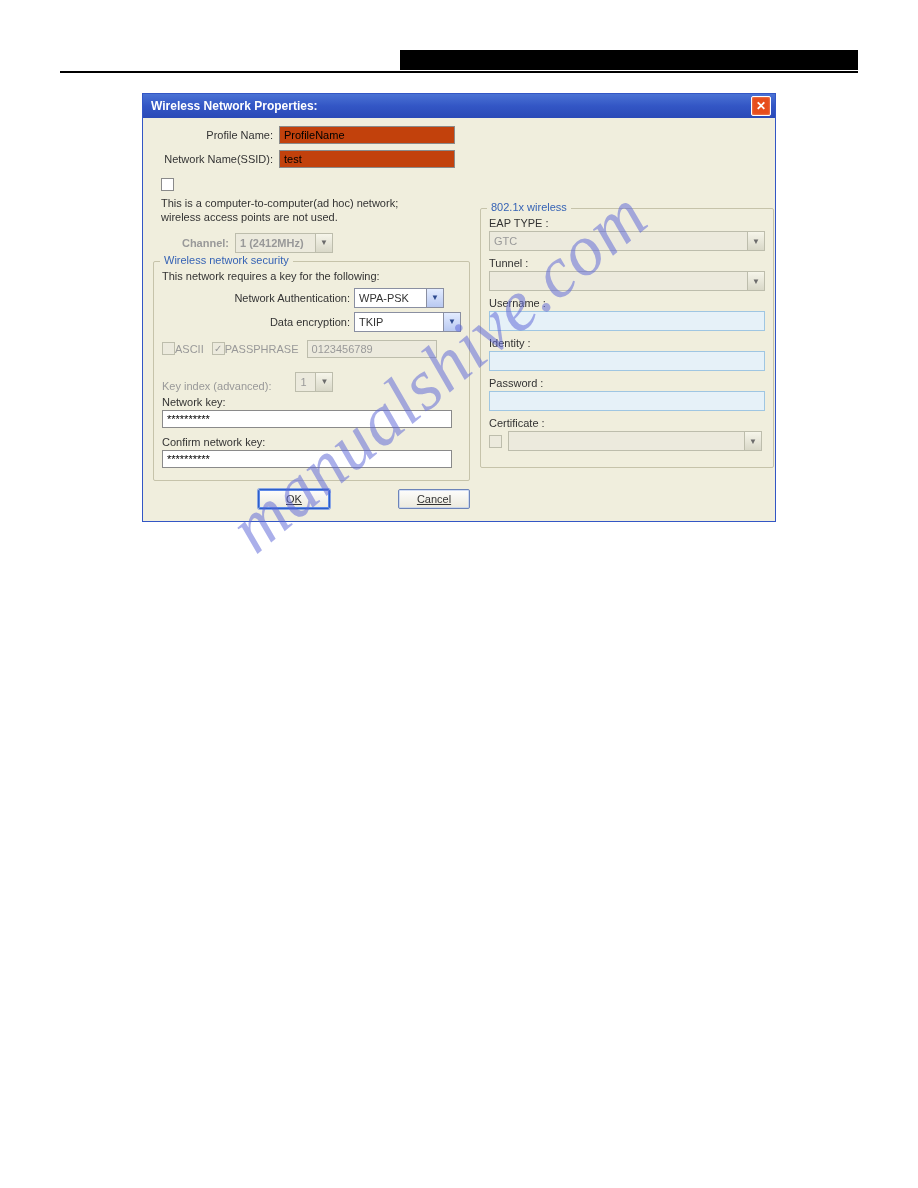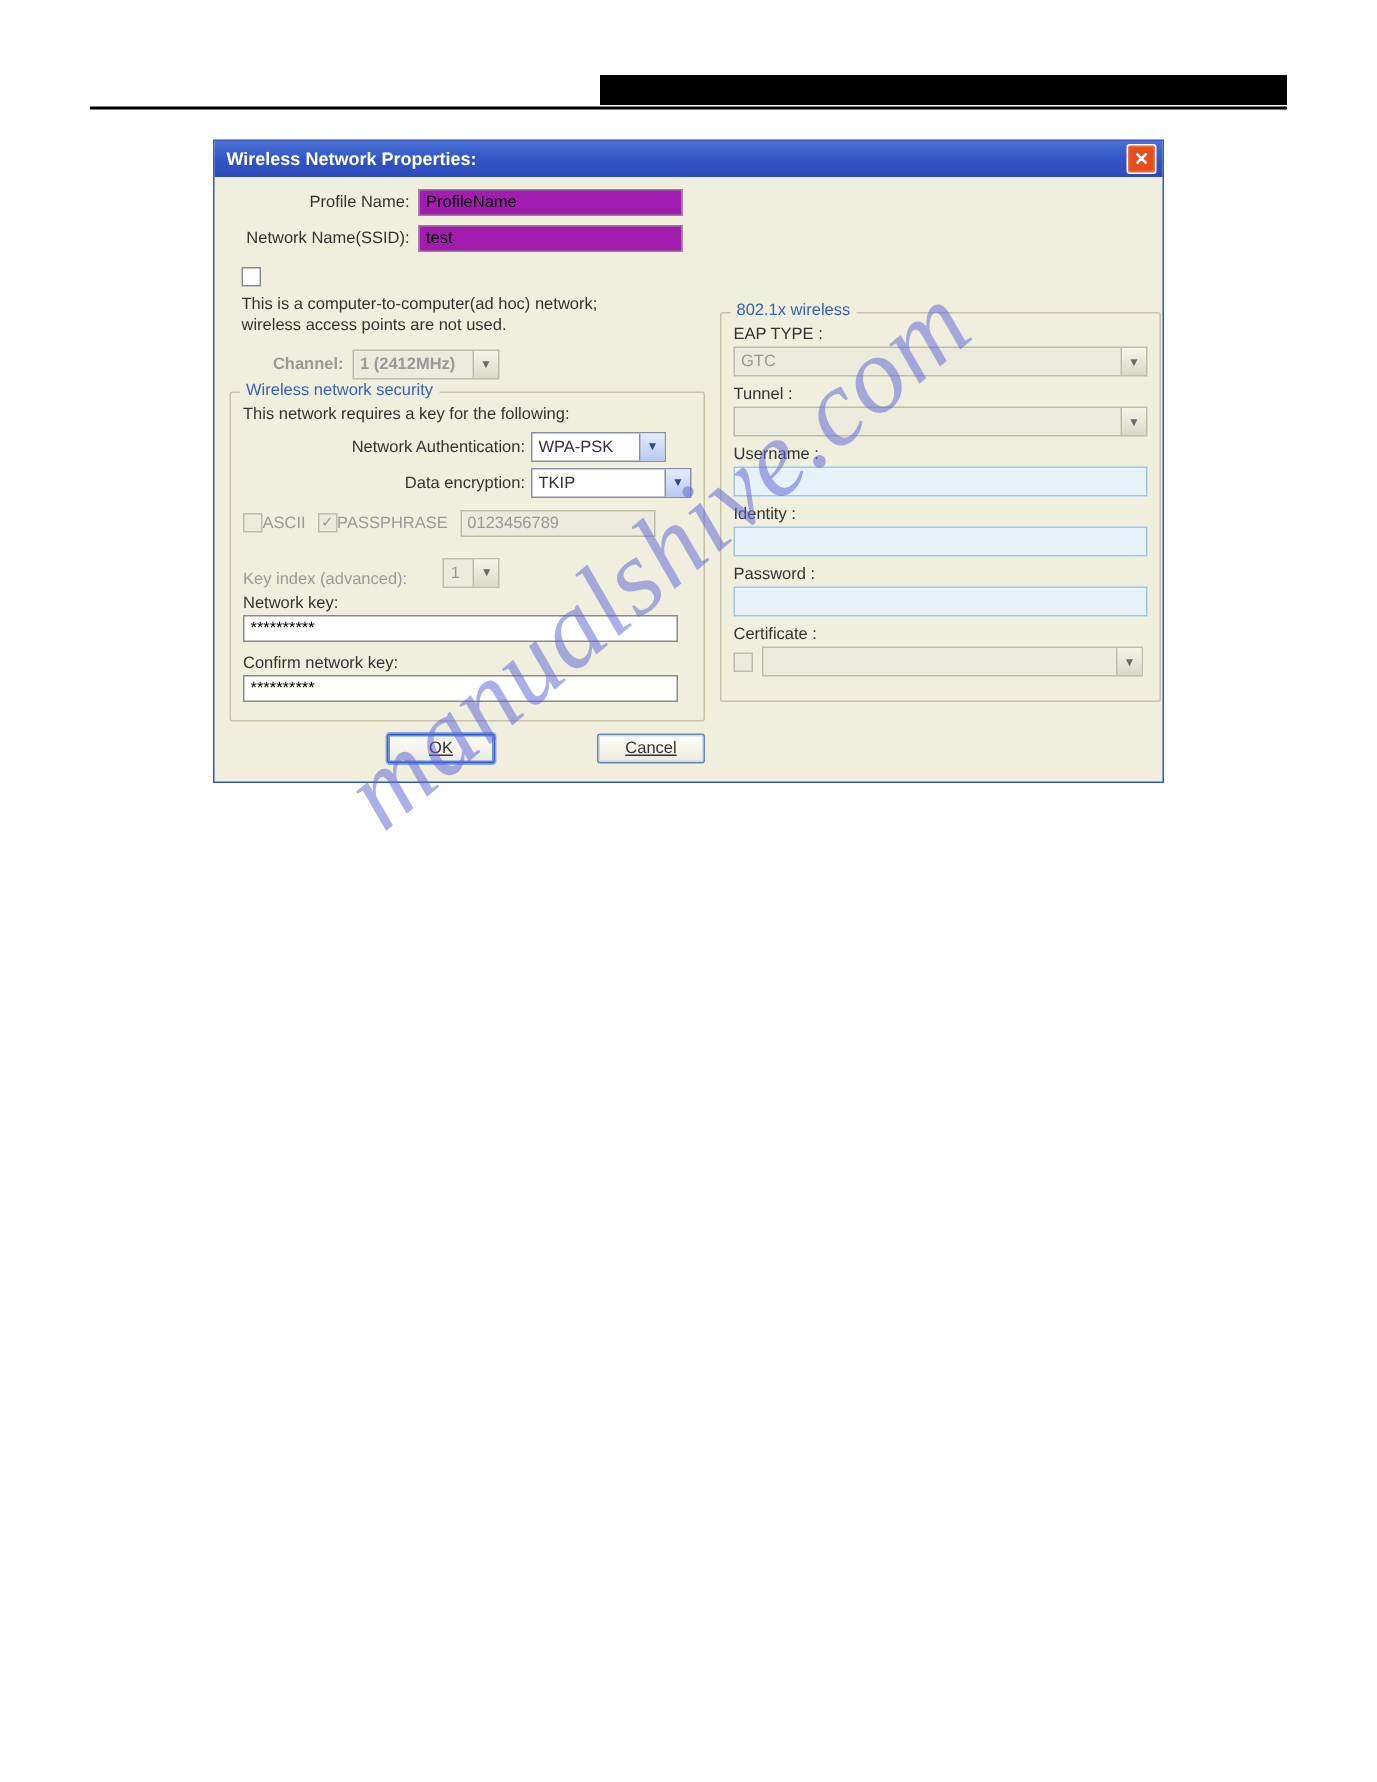--- a/index.html
+++ b/index.html
@@ -84,21 +84,21 @@
   .form-row label {
     width: 120px;
     text-align: right;
     margin-right: 6px;
     color: #333;
   }
   .text-input {
     width: 176px;
     height: 18px;
     border: 1px solid #8a8a8a;
-    background: #a21caf;
+    background: #c2410c;
     padding: 0 4px;
     font-family: inherit;
     font-size: 11px;
     box-sizing: border-box;
   }
 
   .adhoc-row {
     display: flex;
     align-items: flex-start;
     margin: 8px 0 8px 8px;

